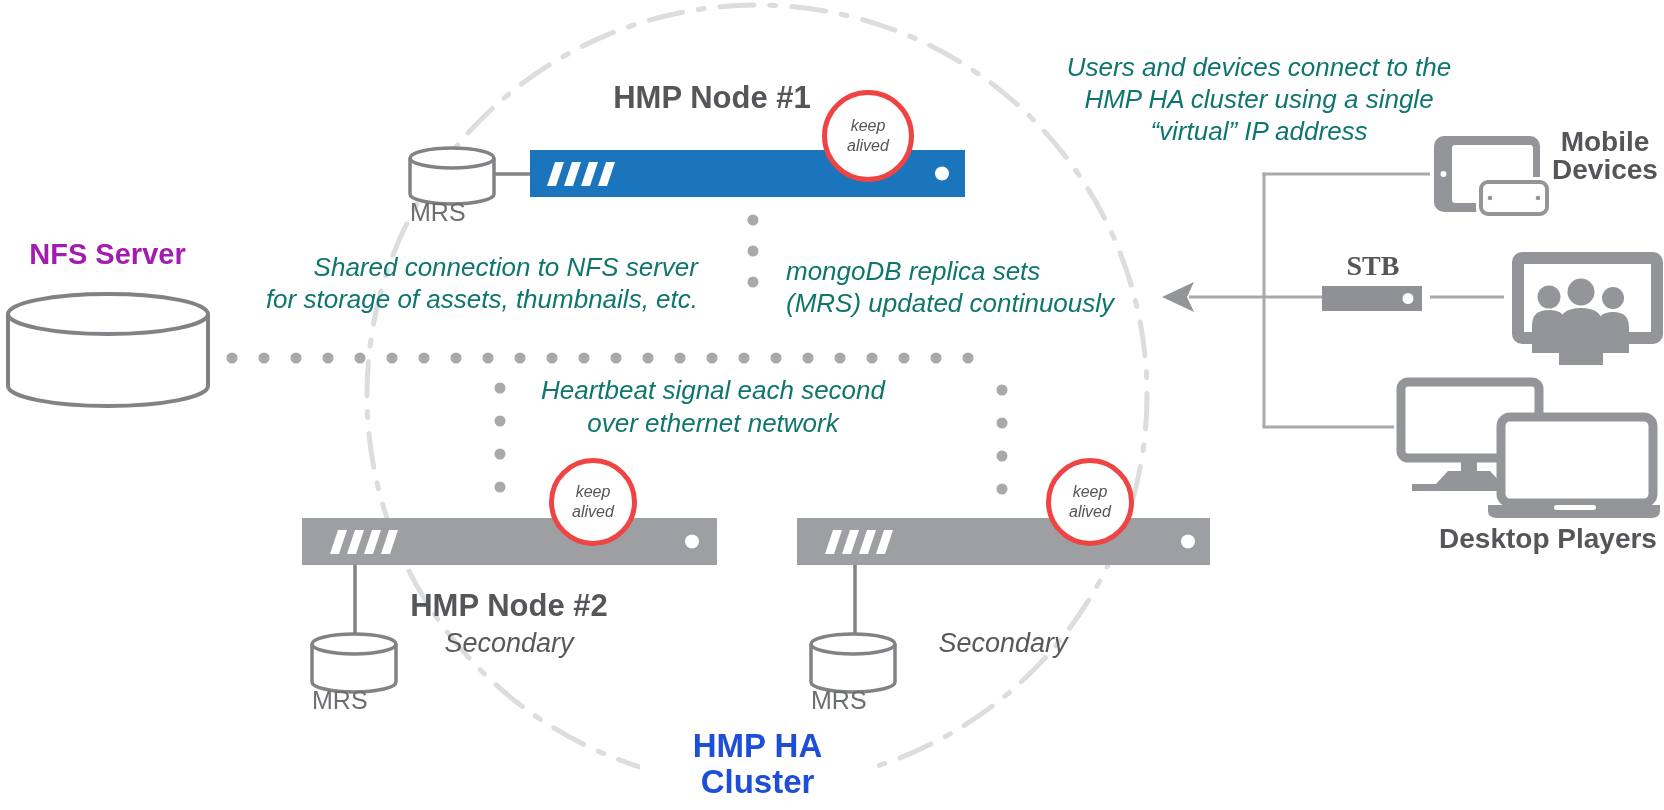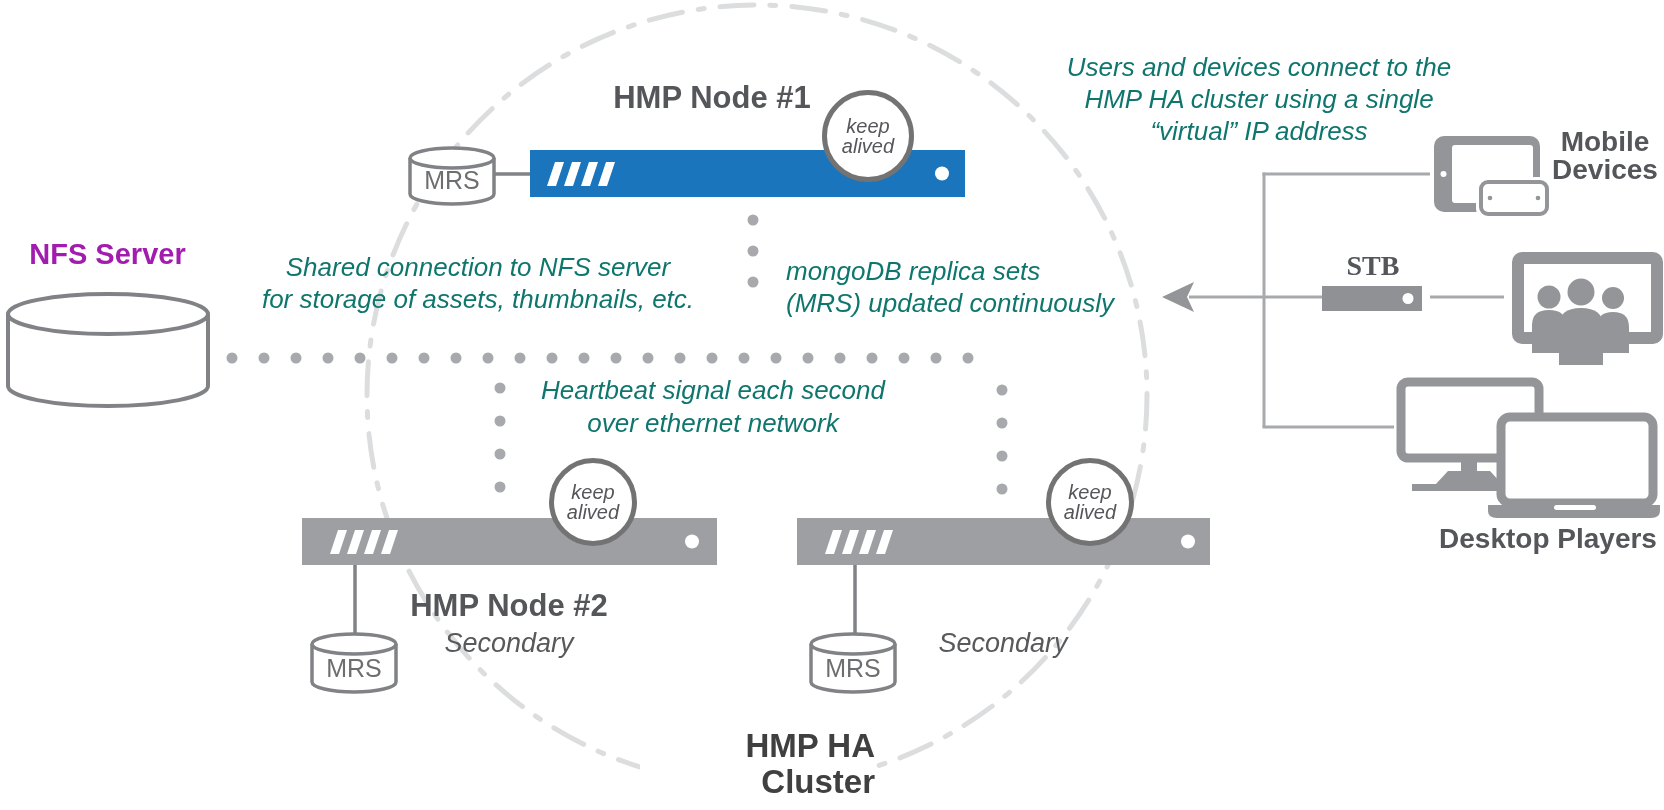--- a/index.html
+++ b/index.html
@@ -9,25 +9,25 @@
   }
   #shapes{position:absolute;left:0;top:0;z-index:1;}
   .txt{position:absolute;z-index:3;}
   .pre{white-space:pre-line;}
   .title{font-weight:700;font-size:31px;color:#54565a;text-align:center;}
   .role{font-style:italic;font-size:27px;color:#58595b;text-align:center;}
   .note{font-style:italic;font-size:26px;line-height:32px;color:#0f766e;}
   .devlabel{font-weight:700;font-size:28px;line-height:28px;color:#54565a;text-align:center;}
   .keep{
     position:absolute;z-index:2;box-sizing:border-box;background:#fff;
-    border:5px solid #737373;border-radius:50%;
+    border:5px solid #ef4444;border-radius:50%;
     display:flex;align-items:center;justify-content:center;text-align:center;
-    font-style:italic;font-size:20px;line-height:20px;color:#55565a;
+    font-style:italic;font-size:16px;line-height:20px;color:#55565a;
   }
-  .mrslabel{position:absolute;z-index:3;font-size:25px;color:#6d6e70;text-align:center;}
+  .mrslabel{position:absolute;z-index:3;font-size:25px;color:#6d6e70;text-align:left;margin-top:32px;}
 </style>
 </head>
 <body>
 
 <div id="stage">
 
   <svg id="shapes" width="1664" height="810" viewBox="0 0 1664 810">
 
     <circle cx="757" cy="395" r="390" fill="none" stroke="#dcddde" stroke-width="5" stroke-dasharray="34 16 6 16" stroke-linecap="round"></circle>
 
@@ -148,28 +148,28 @@
 
   <div class="mrslabel" style="left:410px;top:166px;width:84px;">MRS</div>
   <div class="mrslabel" style="left:312px;top:654px;width:84px;">MRS</div>
   <div class="mrslabel" style="left:811px;top:654px;width:84px;">MRS</div>
 
   <div class="txt" style="left:10px;top:238px;width:195px;font-weight:700;font-size:29px;text-align:center;color:#a21caf;">NFS Server</div>
 
   <div class="txt note pre" style="left:1039px;top:51px;width:440px;text-align:center;">Users and devices connect to the
 HMP HA cluster using a single
 “virtual” IP address</div>
-  <div class="txt note pre" style="left:258px;top:251px;width:440px;text-align:center;font-style:italic;">Shared connection to NFS server
+  <div class="txt note pre" style="left:258px;top:251px;width:440px;text-align:right;font-style:italic;">Shared connection to NFS server
 for storage of assets, thumbnails, etc.</div>
   <div class="txt note pre" style="left:786px;top:255px;width:400px;text-align:left;">mongoDB replica sets
 (MRS) updated continuously</div>
   <div class="txt note pre" style="left:513px;top:374px;width:400px;text-align:center;line-height:33px;">Heartbeat signal each second
 over ethernet network</div>
 
   <div class="txt devlabel pre" style="left:1546px;top:128px;width:118px;">Mobile
 Devices</div>
   <div class="txt devlabel" style="left:1330px;top:252px;width:86px;font-family:Liberation Serif, serif;">STB</div>
   <div class="txt devlabel" style="left:1398px;top:525px;width:300px;">Desktop Players</div>
 
-  <div class="txt pre" style="left:640px;top:728px;width:235px;background:#fff;font-weight:700;font-size:33px;line-height:36px;text-align:right;color:#404040;">HMP HA
+  <div class="txt pre" style="left:640px;top:728px;width:235px;background:#fff;font-weight:700;font-size:33px;line-height:36px;text-align:center;color:#1d4ed8;">HMP HA
 Cluster</div>
 
 </div>
 
 </body></html>

